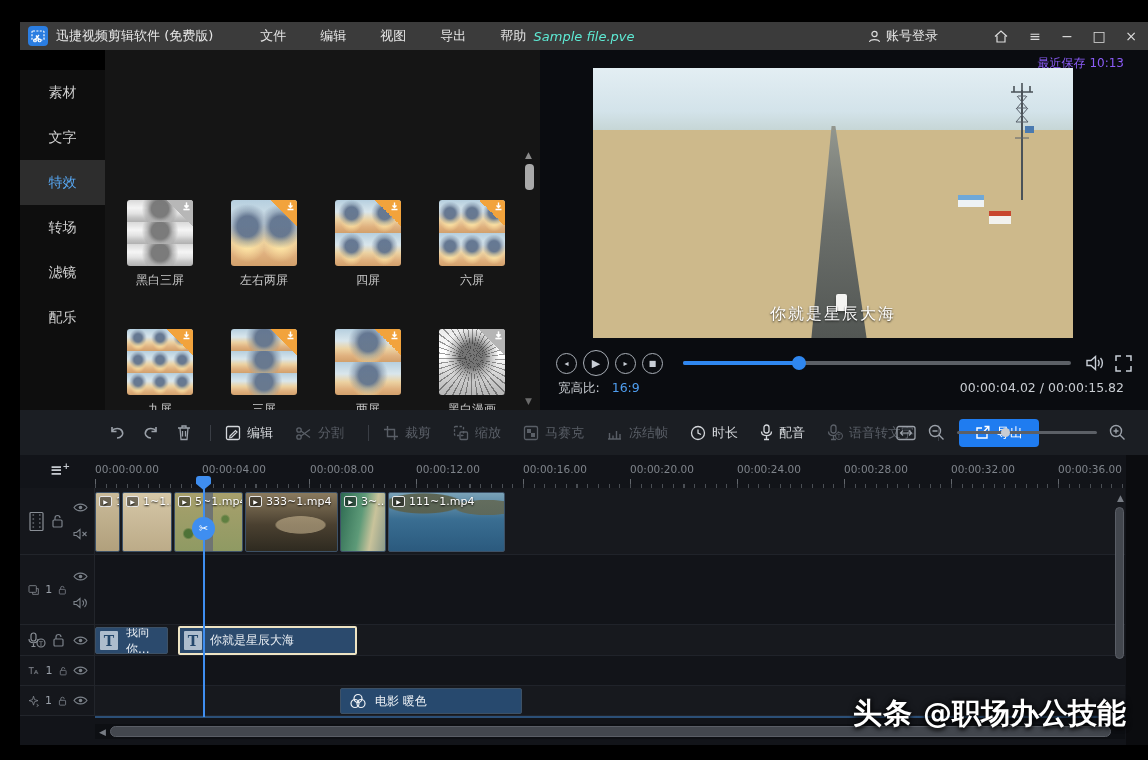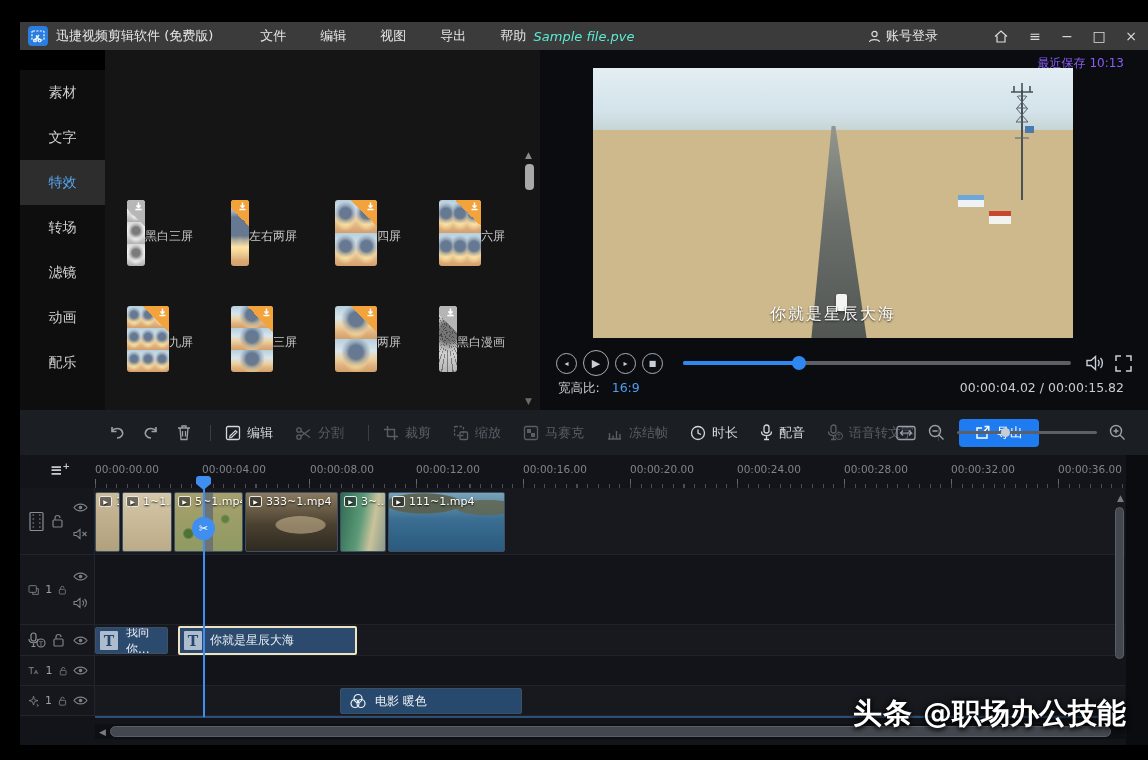--- a/index.html
+++ b/index.html
@@ -18,21 +18,21 @@
   
   #sidebar{position:absolute;left:20px;top:50px;width:85px;height:360px;background:#0e0e0e;margin-top:20px;}
   .side-item{height:45px;display:flex;align-items:center;justify-content:center;font-size:14px;color:#cfcfcf;cursor:pointer;}
   .side-item.active{background:#2d2d2d;color:#57a7f2;}
   
   #effects{position:absolute;left:105px;top:50px;width:435px;height:360px;background:#151515;overflow:hidden;}
   .tabs{position:absolute;left:14px;top:12px;display:grid;grid-template-columns:repeat(5,80px);row-gap:12px;font-size:13px;color:#c9c9c9;}
   .tab{cursor:pointer;}
   .tab.active{color:#4f9ef0;text-decoration:underline;}
   .thumb-grid{position:absolute;left:22px;top:150px;display:grid;grid-template-columns:repeat(4,104px);row-gap:40px;}
-  .thumb-cell{width:66px;display:flex;flex-direction:row;align-items:center;}
+  .thumb-cell{width:66px;display:flex;flex-direction:column;align-items:center;}
   .thumb{position:relative;width:66px;height:66px;border-radius:3px;overflow:hidden;cursor:pointer;
     background-color:#d8c79e;
     background-image:
       radial-gradient(circle at 50% 40%, rgba(96,115,142,.95) 0 24%, rgba(96,115,142,.45) 36%, rgba(96,115,142,0) 52%),
       radial-gradient(circle at 50% 66%, rgba(255,230,165,.95) 0 9%, rgba(255,230,165,0) 40%),
       linear-gradient(180deg,#b6cfdf 0%,#d9e6ec 36%,#ecd2a2 60%,#dfb07e 82%,#d2a06b 100%);}
   .v-lr2{background-size:50% 100%;}
   .v-grid4{background-size:50% 50%;}
   .v-grid6{background-size:33.4% 50%;}
   .v-grid9{background-size:33.4% 33.4%;}
@@ -186,21 +186,20 @@
       <span class="winbtn">×</span>
     </span>
   </div>
 
   <div id="sidebar">
     <div class="side-item">素材</div>
     <div class="side-item">文字</div>
     <div class="side-item active">特效</div>
     <div class="side-item">转场</div>
     <div class="side-item">滤镜</div>
-    <div class="side-item">动画</div>
     <div class="side-item">配乐</div>
   </div>
 
   <div id="effects">
 
     <div class="thumb-grid">
       <div class="thumb-cell">
           <div class="thumb v-bw3">
             <span class="dl-badge">
               <svg width="9" height="9" viewBox="0 0 9 9">

